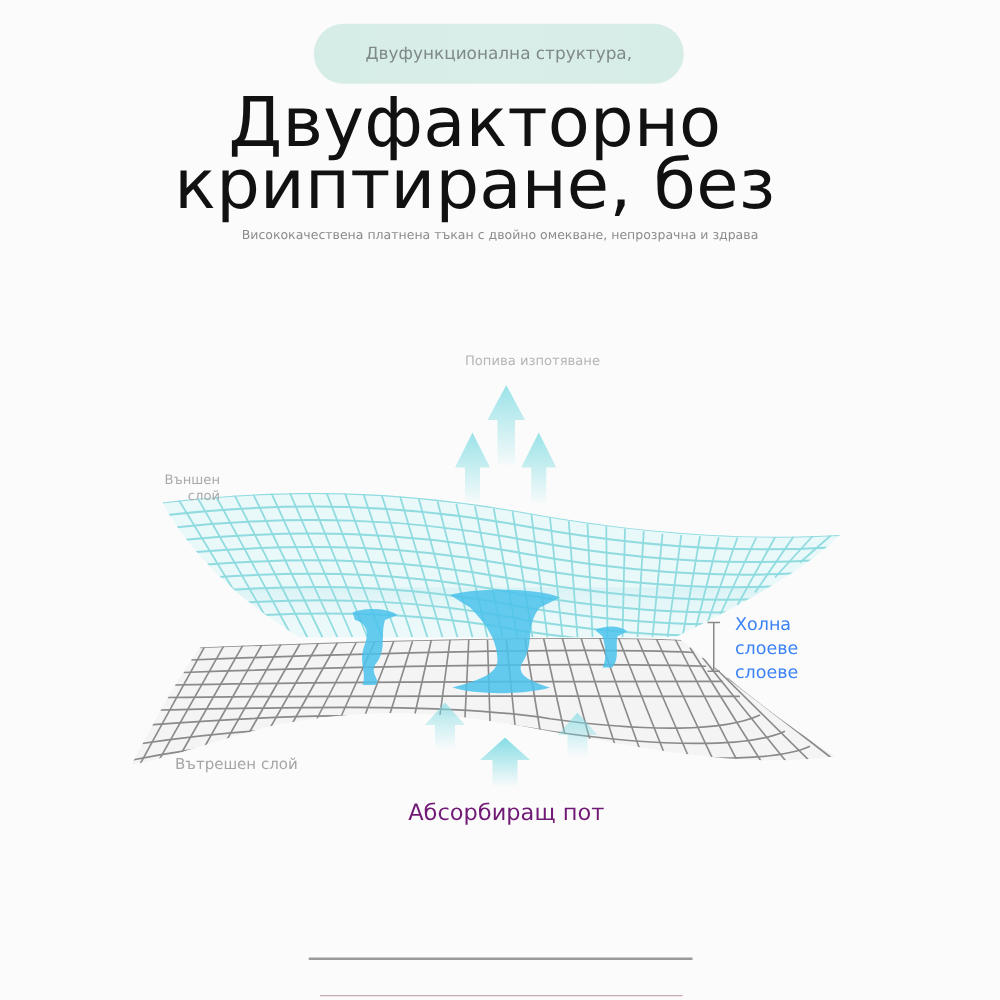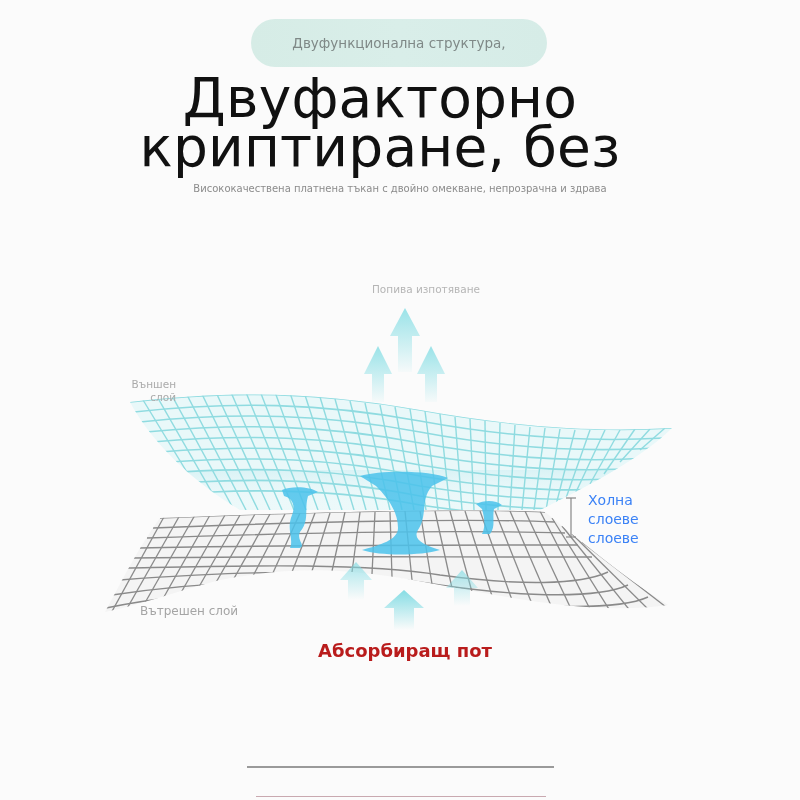--- a/index.html
+++ b/index.html
@@ -23,21 +23,21 @@
     .subline {
       position: absolute; left: 0; top: 183px; width: 800px; text-align: center;
       color: #8b8b8b; font-size: 10px;
     }
     .illus { position: absolute; left: 0; top: 0; width: 800px; height: 800px; }
     .label { position: absolute; color: #a2a2a2; }
     .lbl-sweat { left: 330px; top: 283px; width: 150px; text-align: right; font-size: 10.5px; color: #b5b5b5; }
     .lbl-outer { left: 106px; top: 378px; width: 70px; text-align: right; font-size: 10.5px; line-height: 13px; color: #aaa; }
     .lbl-mid { left: 588px; top: 491px; width: 65px; text-align: left; font-size: 14px; line-height: 19px; color: #3b82f6; }
     .lbl-inner { left: 100px; top: 604px; font-size: 12px; color: #a5a5a5; margin-left: 40px; }
-    .lbl-absorb { left: 300px; top: 640px; width: 210px; text-align: center; font-size: 18px; color: #b91c1c; font-weight: bold; }
+    .lbl-absorb { left: 300px; top: 640px; width: 210px; text-align: center; font-size: 18px; color: #701a75; }
     .bottom-line1 { position: absolute; left: 247px; top: 766px; width: 307px; height: 2px; background: #9a9a9a; }
     .bottom-line2 { position: absolute; left: 256px; top: 796px; width: 290px; height: 1px; background: #c9a9b0; }
   </style>
 </head>
 <body>
 
 <div class="pill">
   <span>Двуфункционална структура,</span>
 </div>
 

